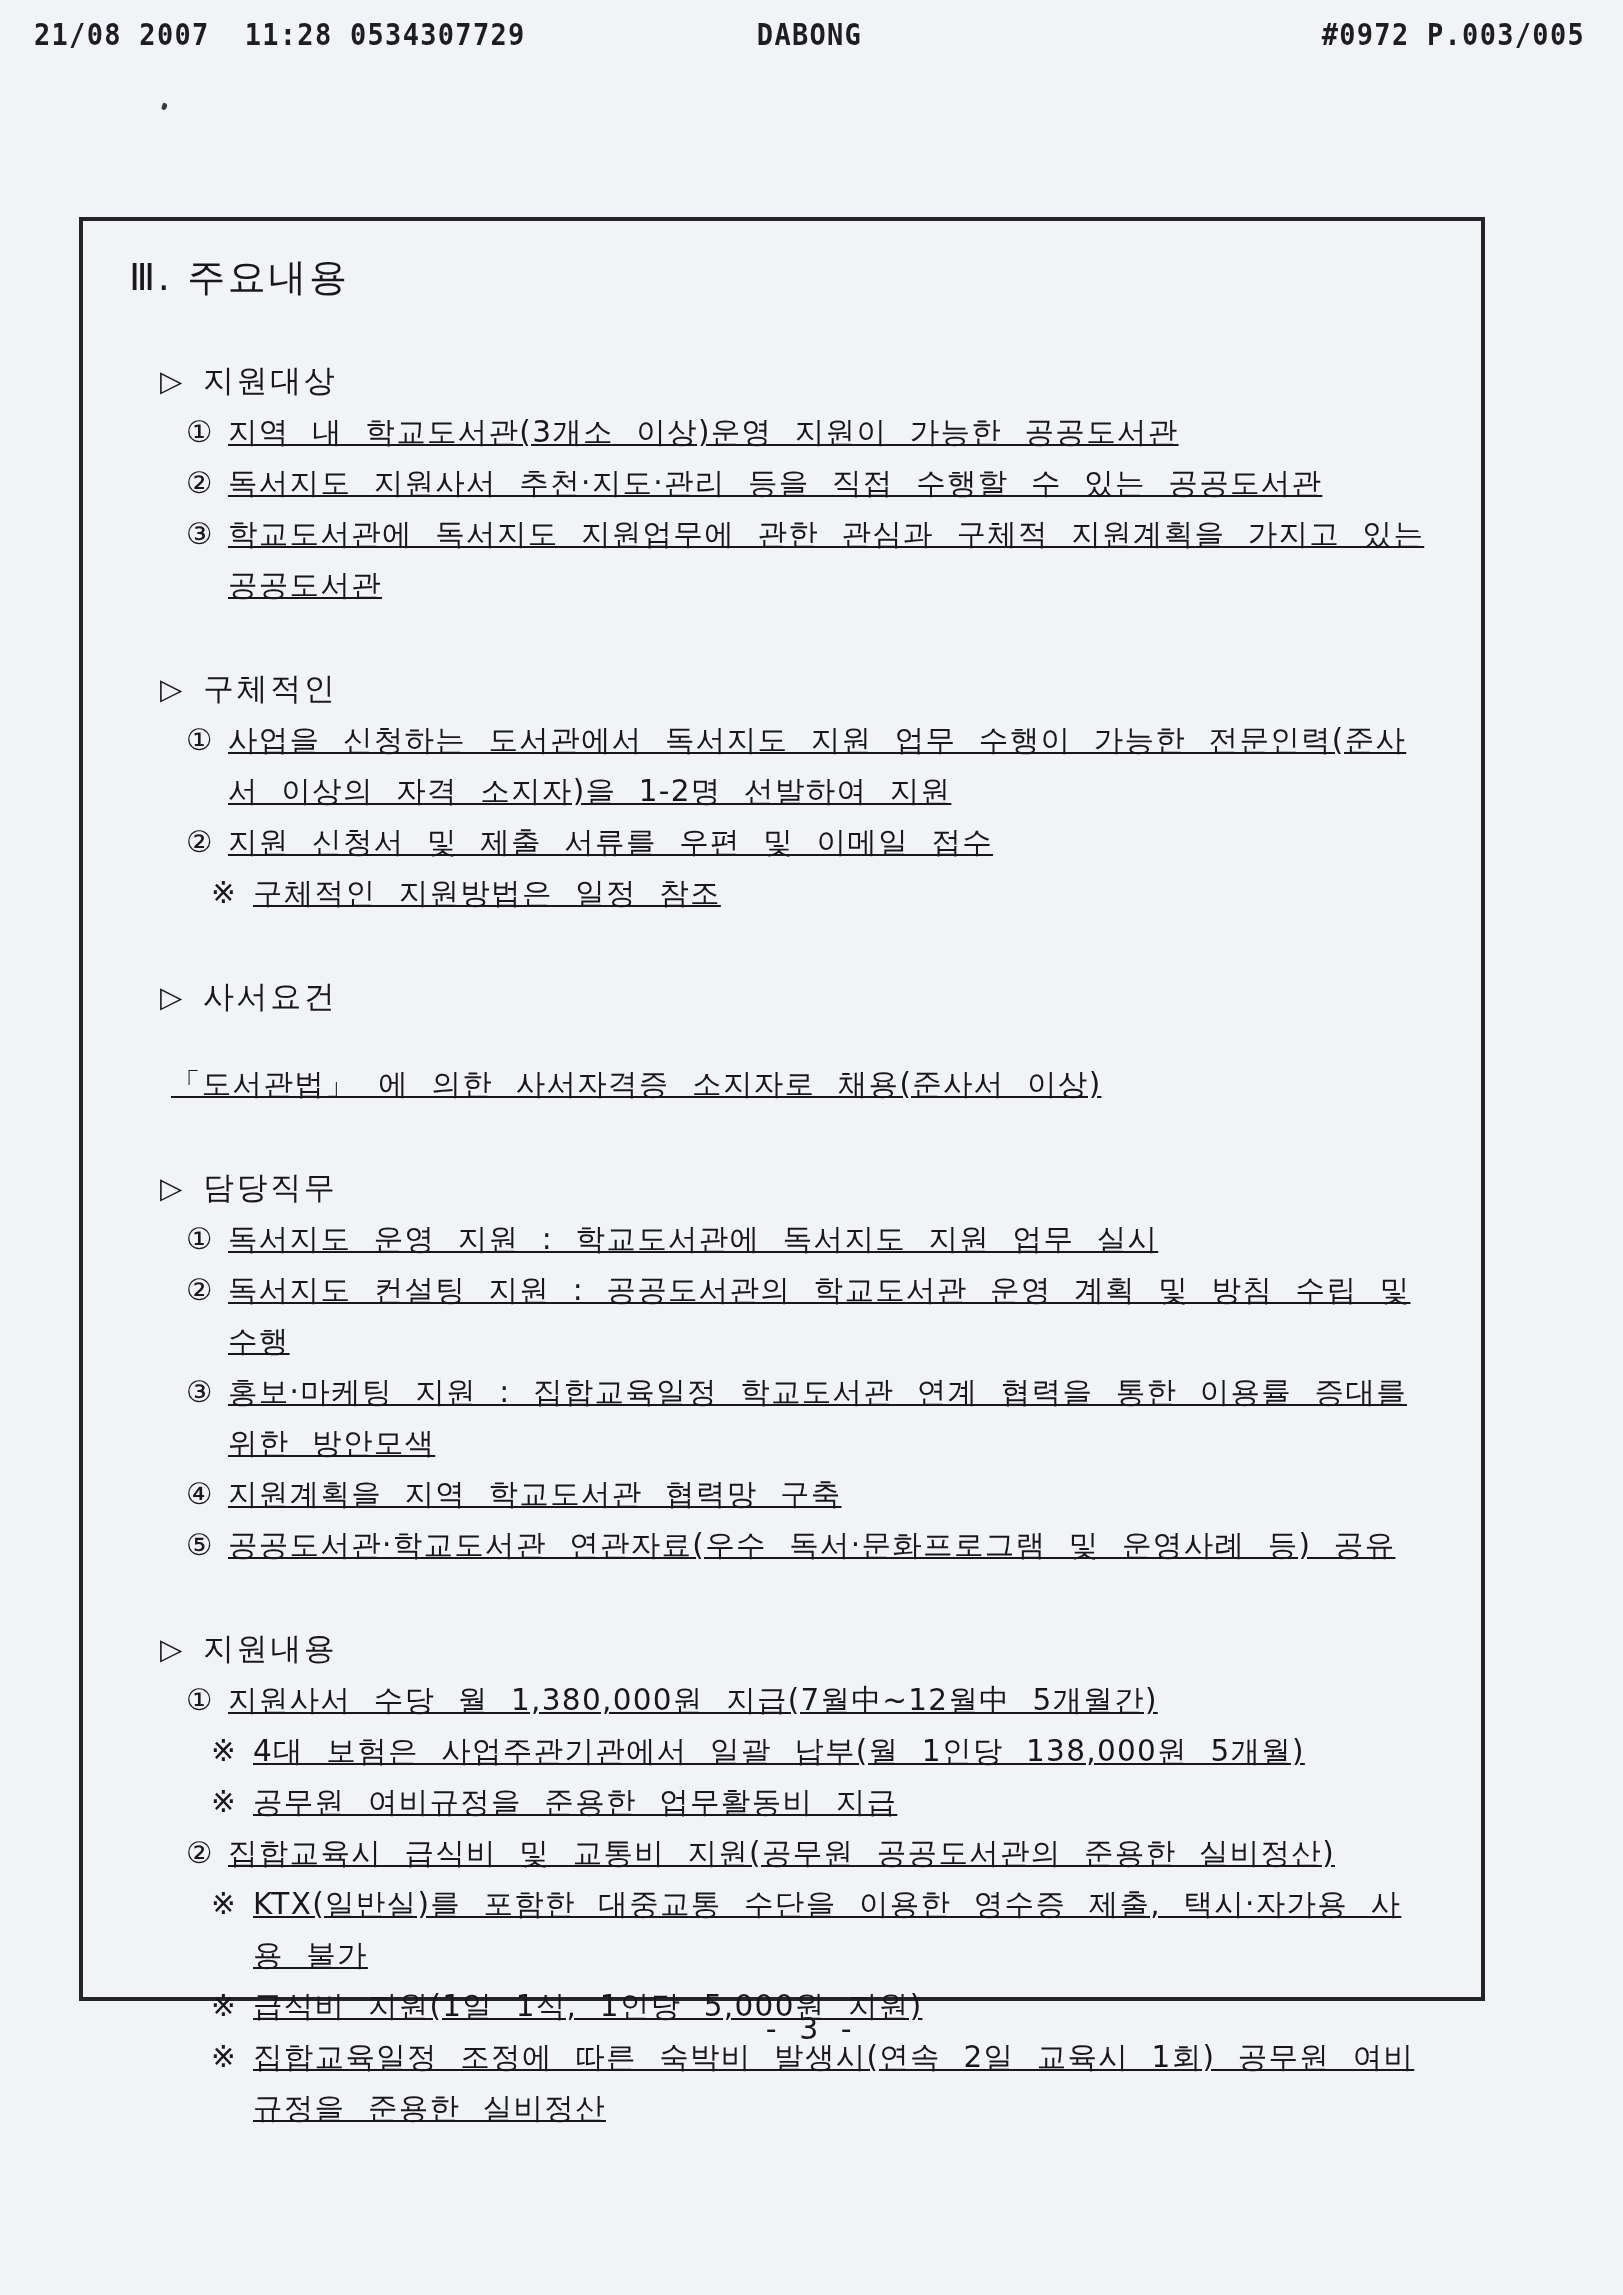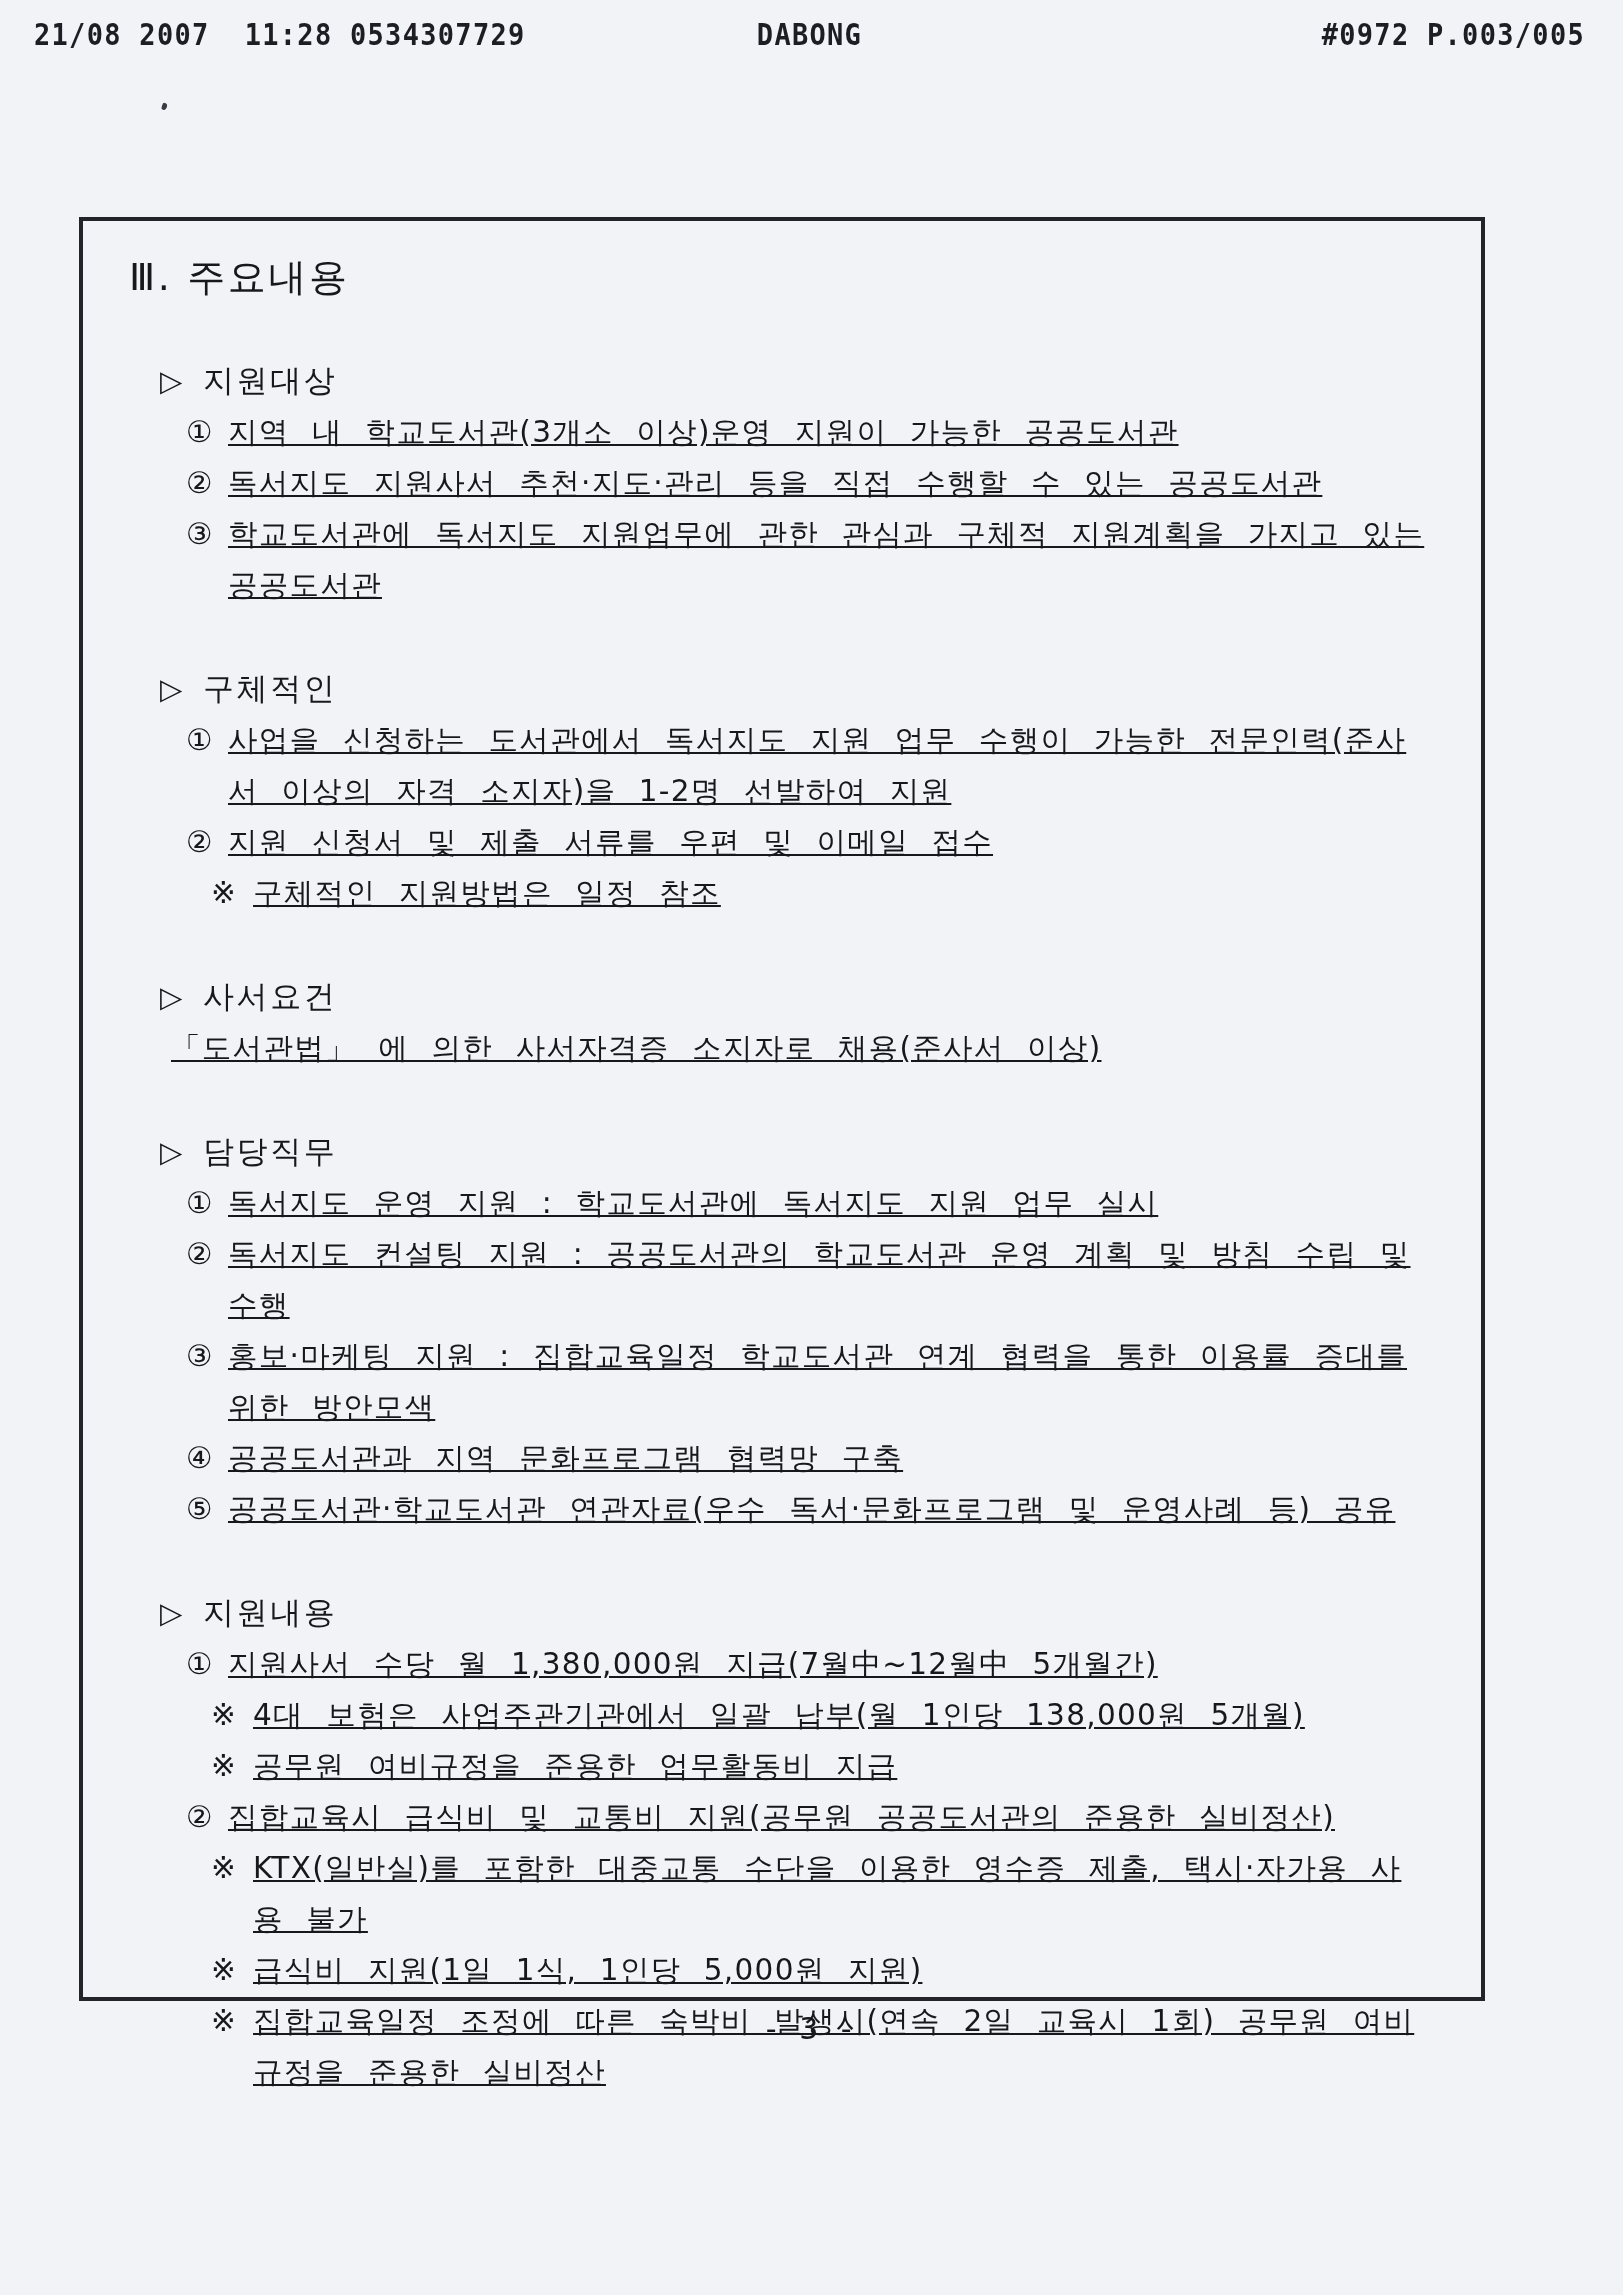--- a/index.html
+++ b/index.html
@@ -91,21 +91,21 @@
     display: flex;
     align-items: baseline;
     margin-left: 103px;
     margin-right: 23.6px;
     font-size: 29.5px;
     letter-spacing: 1.3px;
     word-spacing: 11.8px;
     line-height: 51px;
   }
   .doc-item.note   { margin-left: 128px; }
-  .doc-item.plain  { margin-left: 88px; }
+  .doc-item.plain  { margin-left: 88px; margin-top: 36px; }
   .item-marker {
     flex: 0 0 42px;
     font-size: 29.5px;
   }
   .item-marker:empty { display: none; }
   .item-text { flex: 1 1 auto; text-decoration: underline; }
 
   
   .page-footer {
     position: absolute;
@@ -194,21 +194,21 @@
       <div class="doc-item">
         <span class="item-marker">②</span>
         <span class="item-text">독서지도 컨설팅 지원 : 공공도서관의 학교도서관 운영 계획 및 방침 수립 및 수행</span>
       </div>
       <div class="doc-item">
         <span class="item-marker">③</span>
         <span class="item-text">홍보·마케팅 지원 : 집합교육일정 학교도서관 연계 협력을 통한 이용률 증대를 위한 방안모색</span>
       </div>
       <div class="doc-item">
         <span class="item-marker">④</span>
-        <span class="item-text">공공도서관과 지역 문화프로그램 협력망 구축</span>
+        <span class="item-text">지원계획을 지역 학교도서관 협력망 구축</span>
       </div>
       <div class="doc-item">
         <span class="item-marker">⑤</span>
         <span class="item-text">공공도서관·학교도서관 연관자료(우수 독서·문화프로그램 및 운영사례 등) 공유</span>
       </div>
     </div>
 
     <div class="section">
       <div class="section-heading">
         <span class="heading-bullet">▷</span>

